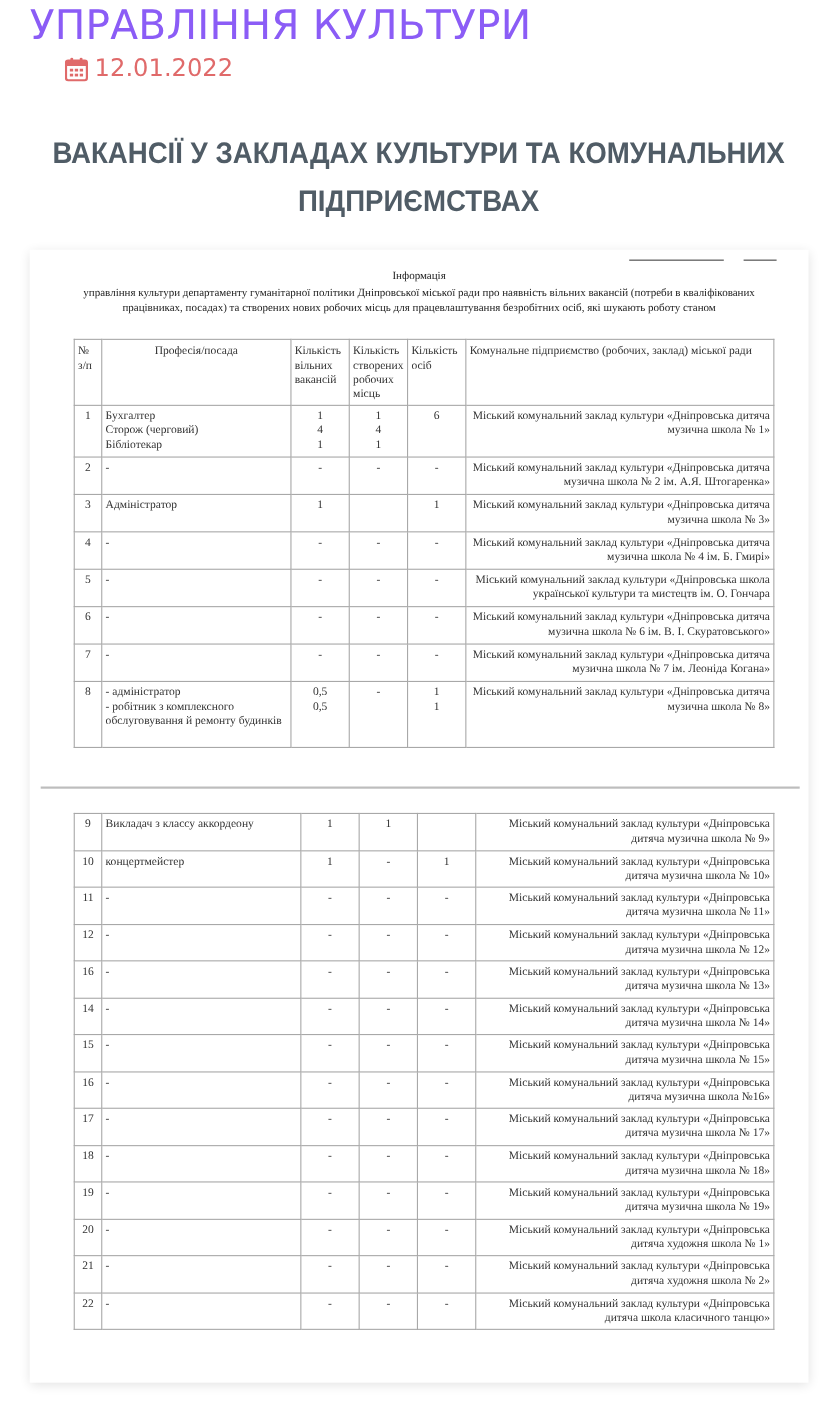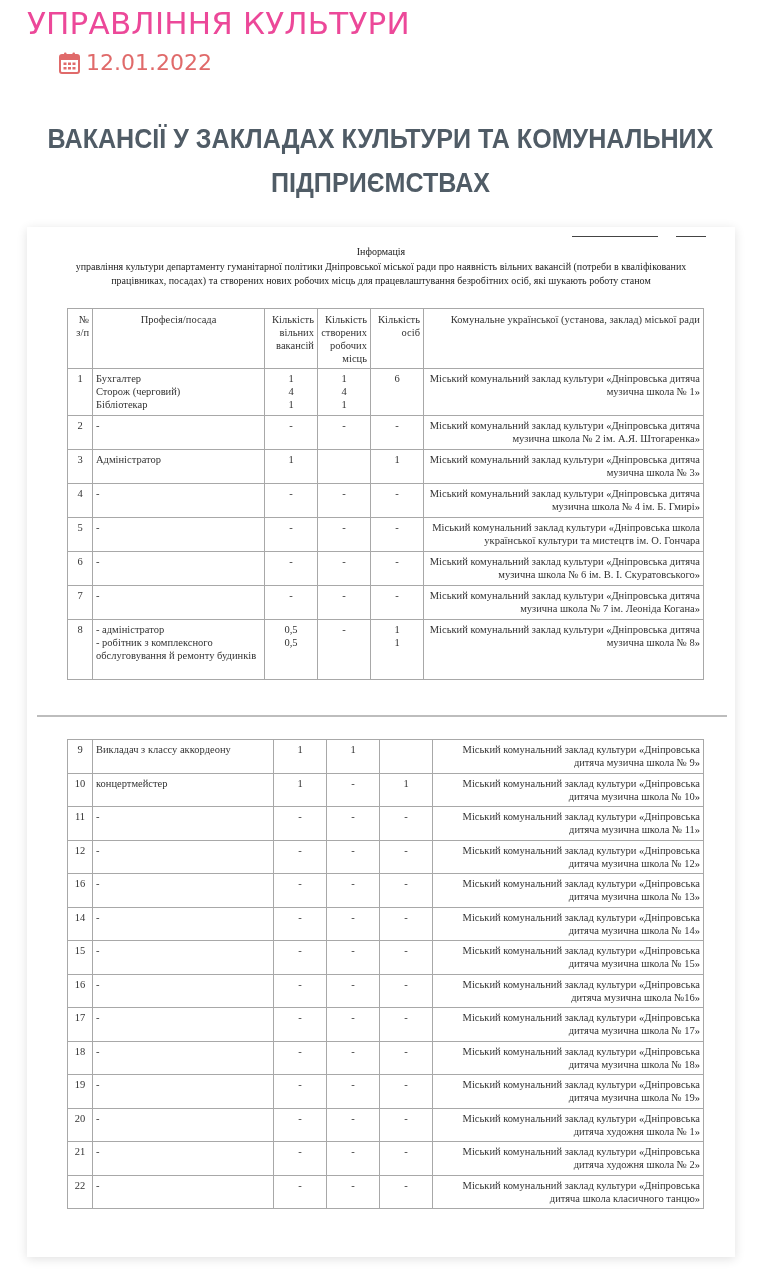--- a/index.html
+++ b/index.html
@@ -1,41 +1,41 @@
 <!DOCTYPE html>
 <html><head>
 <meta charset="utf-8">
 <style>
   * { box-sizing: border-box; margin: 0; padding: 0; }
   html, body { width: 761px; height: 1280px; background: #ffffff; overflow: hidden; }
   body { font-family: "Liberation Sans", sans-serif; position: relative; }
 
   .page-header { position: absolute; left: 27px; top: 4px; }
-  .page-title { font-family: "DejaVu Sans", sans-serif; font-size: 31px; font-weight: 400; color: #ec4899; letter-spacing: 0.2px; line-height: 38px; }
+  .page-title { font-family: "DejaVu Sans", sans-serif; font-size: 37px; font-weight: 400; color: #8b5cf6; letter-spacing: 0.2px; line-height: 38px; }
   .date-row { display: flex; align-items: center; margin-top: 8px; padding-left: 32px; }
   .date-row svg { width: 21px; height: 22px; margin-right: 6px; }
   .date-text { font-family: "DejaVu Sans", sans-serif; font-size: 22px; color: #e06a6a; }
 
   .article-title { position: absolute; left: 20px; right: 20px; top: 117px; text-align: center;
     font-family: "Liberation Sans", sans-serif; font-weight: 700; font-size: 27px; line-height: 44px; color: #505c66;
     transform: scaleX(0.93); transform-origin: center; }
 
   .doc-card { position: absolute; left: 27px; top: 227px; width: 708px; height: 1030px; background: #fff;
     box-shadow: 0 2px 10px rgba(0,0,0,0.12); }
 
   .sig-line { position: absolute; top: 9px; height: 1px; background: #444; }
 
   .doc-heading { position: absolute; left: 0; right: 0; top: 18px; text-align: center;
     font-family: "Liberation Serif", serif; font-size: 10px; line-height: 14.5px; color: #222; }
   .doc-heading .h-title { display: block; }
 
   table.vac { position: absolute; left: 40px; width: 637px; border-collapse: collapse;
     font-family: "Liberation Serif", serif; font-size: 10.5px; color: #333; table-layout: fixed; }
   table.vac td, table.vac th { border: 1px solid #a8a8a8; vertical-align: top; padding: 3px 3px; line-height: 13px; font-weight: 400; }
-  table.vac th { text-align: right; padding-top: 4px; }
+  table.vac th { text-align: left; padding-top: 4px; }
   .c-no { width: 25px; text-align: center; }
   .c-pos { width: 172px; text-align: left; }
   .c-n { width: 53px; text-align: center; }
   .c-ent { text-align: right; }
   .c-pos div, .c-n div { white-space: pre-line; }
   .t1 { top: 81px; }
   .t2 { top: 512px; }
   .t1 tr.head th { height: 60px; }
   .t1 tr.r1 td { height: 47px; }
   .t1 tr.rs td { height: 34px; }
@@ -78,21 +78,21 @@
   </div>
 
   <table class="vac t1">
     <thead>
       <tr class="head">
         <th class="c-no">№ з/п</th>
         <th class="c-pos" style="text-align:center">Професія/посада</th>
         <th class="c-n">Кількість вільних вакансій</th>
         <th class="c-n">Кількість створених робочих місць</th>
         <th class="c-n">Кількість осіб</th>
-        <th class="c-ent">Комунальне української (установа, заклад) міської ради</th>
+        <th class="c-ent">Комунальне підприємство (робочих, заклад) міської ради</th>
       </tr>
     </thead>
     <tbody id="tbody1">
         <tr class="r1">
           <td class="c-no">
             <div>1</div>
           </td>
           <td class="c-pos">
             <div>Бухгалтер
 Сторож (черговий)

